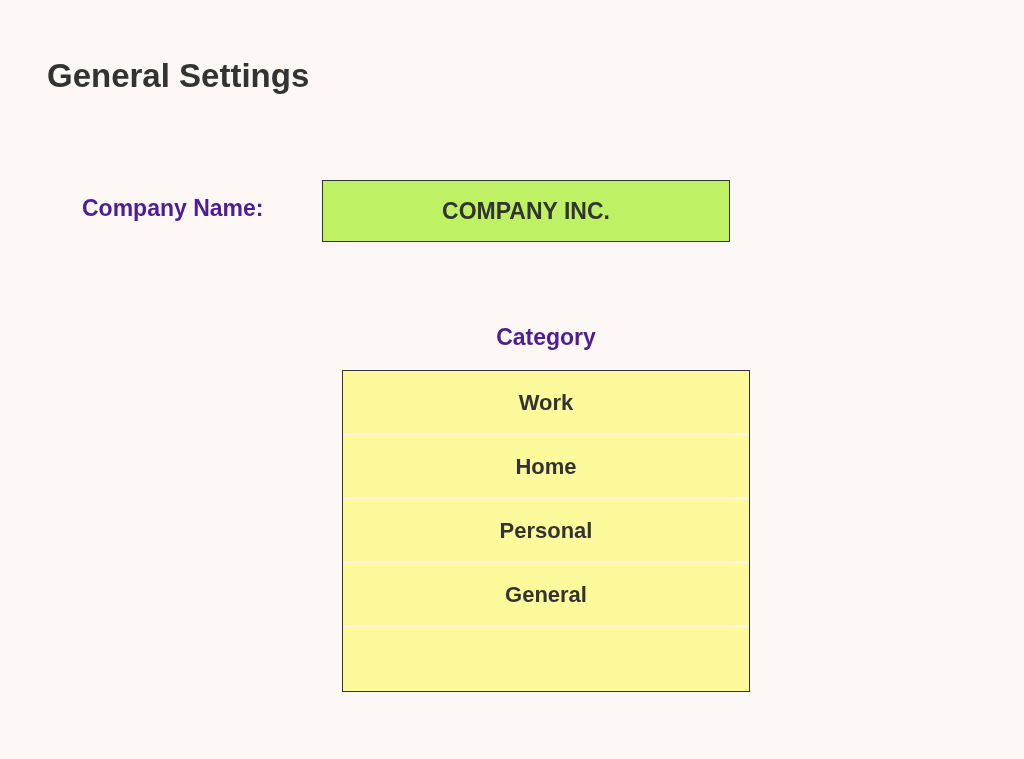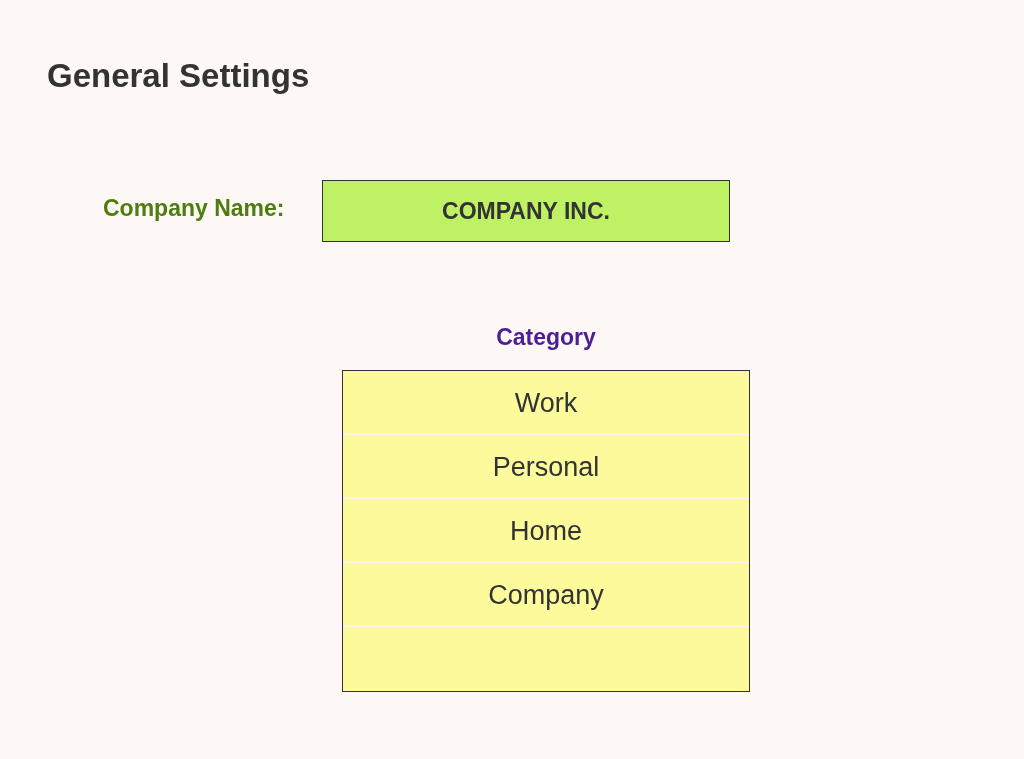--- a/index.html
+++ b/index.html
@@ -21,25 +21,25 @@
   .heading {
     position: absolute;
     left: 47px;
     top: 57px;
     font-size: 33px;
     font-weight: bold;
     color: #333333;
   }
   .company-label {
     position: absolute;
-    left: 103px;
+    left: 82px;
     top: 195px;
     font-size: 23px;
     font-weight: bold;
-    color: #4d7c0f;
+    color: #4c1d95;
   }
   .company-input {
     position: absolute;
     left: 322px;
     top: 180px;
     width: 408px;
     height: 62px;
     background: #bef264;
     border: 1px solid #333333;
     box-sizing: border-box;
@@ -65,22 +65,22 @@
     top: 370px;
     width: 408px;
     border: 1px solid #333333;
     box-sizing: border-box;
     background: #fdfa9c;
   }
   .category-row {
     height: 64px;
     line-height: 64px;
     text-align: center;
-    font-size: 27px;
-    font-weight: normal;
+    font-size: 22px;
+    font-weight: bold;
     color: #333333;
     border-bottom: 1px solid #fbf6e8;
     box-sizing: border-box;
   }
   .category-row:last-child {
     border-bottom: none;
   }
   
 </style>
 </head>
@@ -91,19 +91,19 @@
   <div class="heading">General Settings</div>
 
   <div class="company-label">Company Name:</div>
 
   <div class="company-input">COMPANY INC.</div>
 
   <div class="category-label">Category</div>
 
   <div class="category-table">
     <div class="category-row">Work</div>
+    <div class="category-row">Home</div>
     <div class="category-row">Personal</div>
-    <div class="category-row">Home</div>
-    <div class="category-row">Company</div>
+    <div class="category-row">General</div>
     <div class="category-row"></div>
   </div>
 
 </div>
 
 </body></html>

